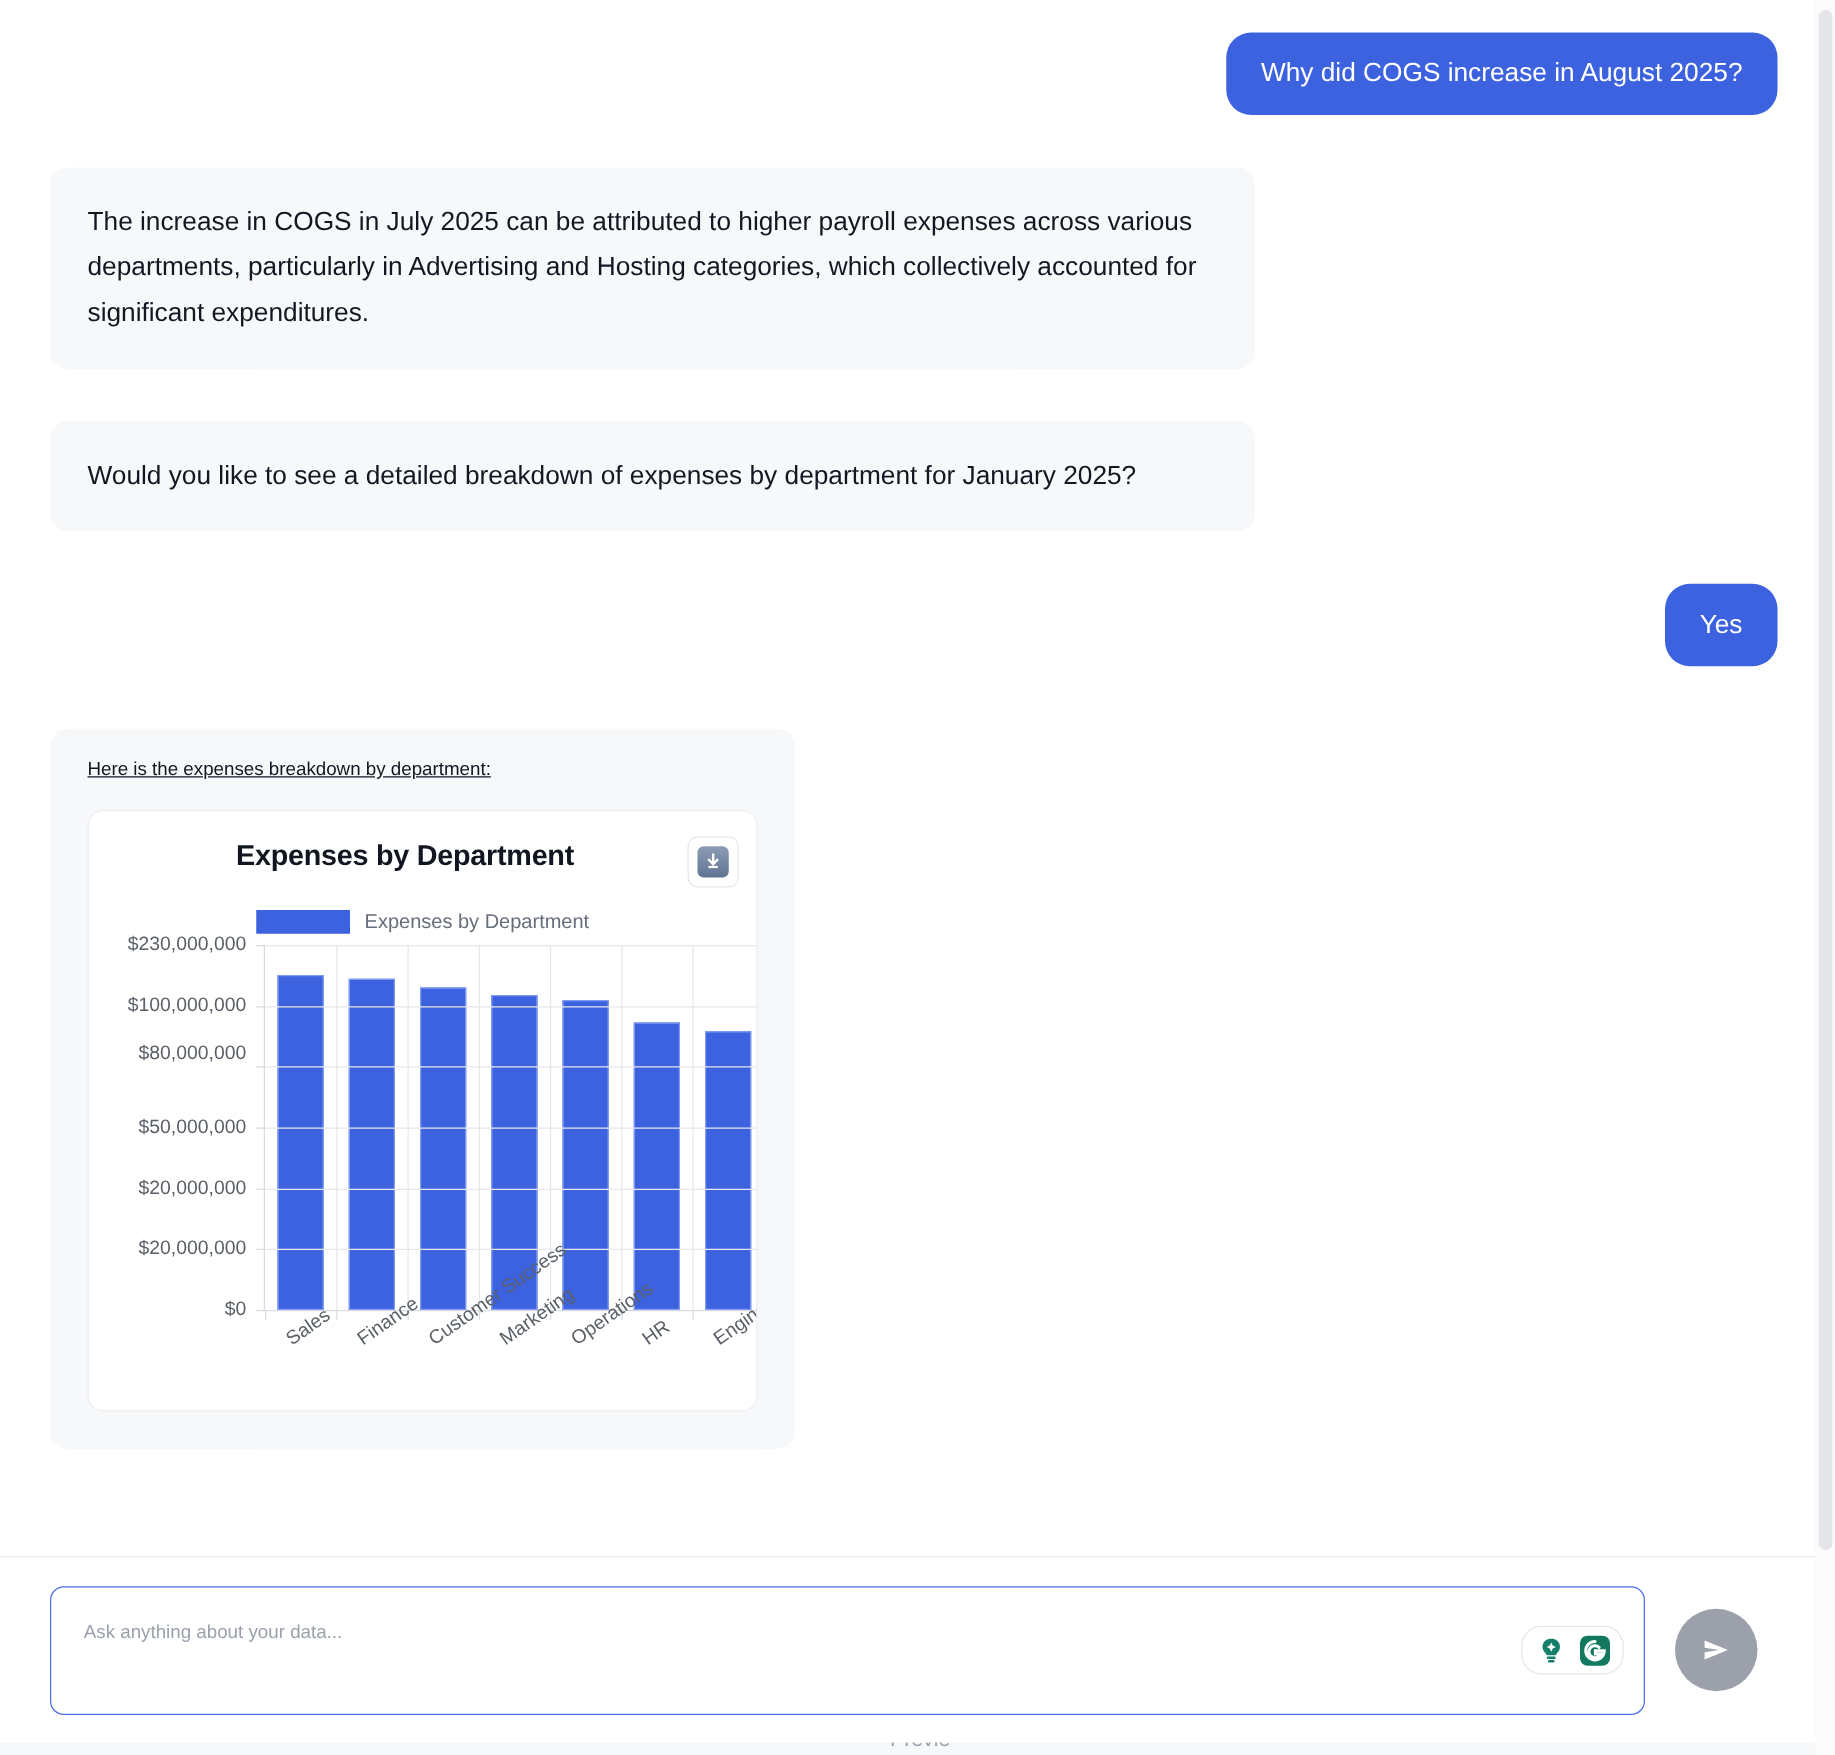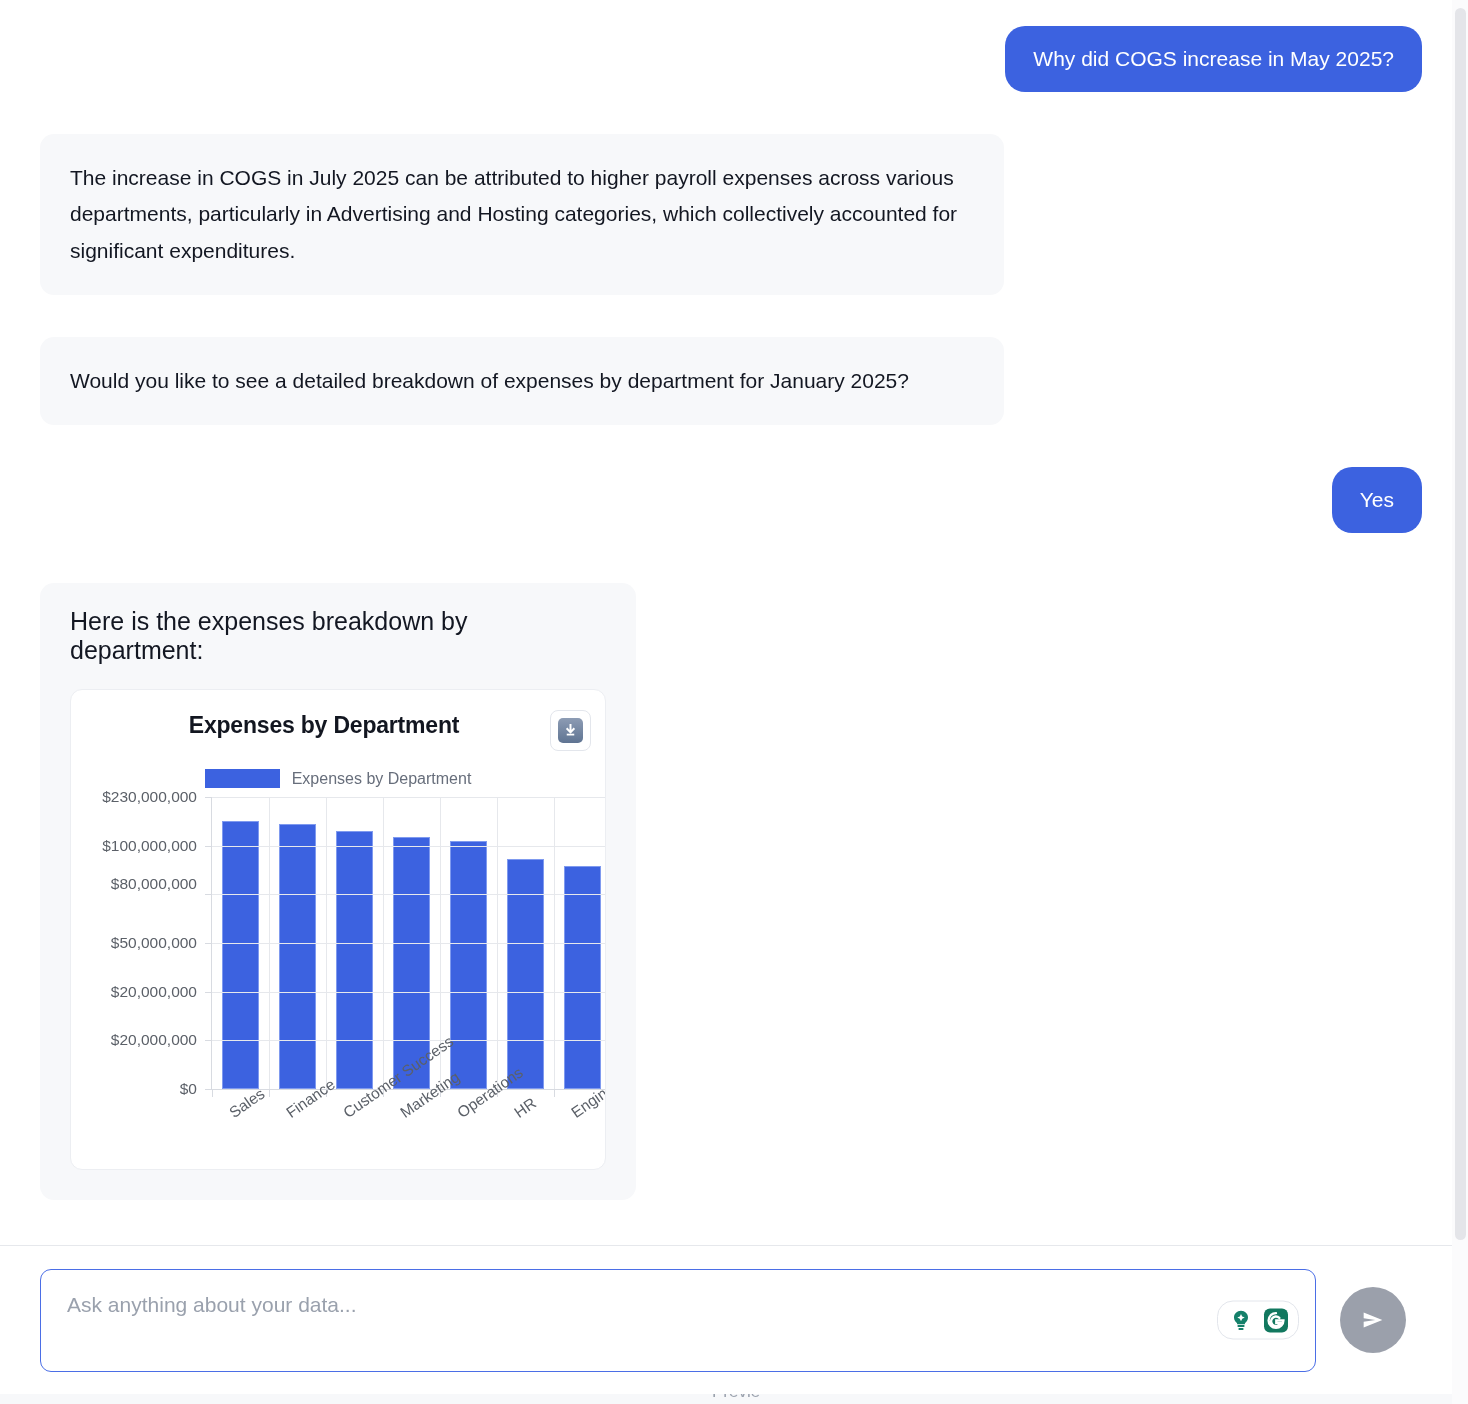--- a/index.html
+++ b/index.html
@@ -55,23 +55,24 @@
   .gap-d { height: 50px; }
 
   
   .chart-wrap {
     background: #f7f8fa;
     border-radius: 14px;
     padding: 24px 30px 30px 30px;
     width: 596px;
   }
   .chart-intro {
-    font-size: 25px;
+    font-size: 15px;
     color: #131722;
     margin-bottom: 24px;
+    text-decoration: underline;
   }
   .chart-card {
     position: relative;
     background: #ffffff;
     border: 1px solid #eceef2;
     border-radius: 12px;
     width: 536px;
     height: 481px;
     padding: 14px 12px 0 12px;
     overflow: hidden;
@@ -201,21 +202,21 @@
     border-radius: 11px;
     background: #ffffff;
     display: flex;
     align-items: center;
   }
   .input-field {
     border: none;
     outline: none;
     background: transparent;
     font-family: "Liberation Sans", sans-serif;
-    font-size: 21px;
+    font-size: 15px;
     color: #111827;
     padding: 0 210px 30px 26px;
     width: 100%;
     height: 100%;
   }
   .input-field::placeholder { color: #9aa1ad; }
 
   .gram-pill {
     position: absolute;
     right: 16px; top: 50%;
@@ -272,21 +273,21 @@
   }
 </style>
 </head>
 <body>
 
 <div id="app">
 
   <div class="chat-scroll">
 
     <div class="row user">
-      <div class="bubble-user">Why did COGS increase in May 2025?</div>
+      <div class="bubble-user">Why did COGS increase in August 2025?</div>
     </div>
 
     <div class="gap-a"></div>
 
     <div class="row bot">
       <div class="bubble-bot">The increase in COGS in July 2025 can be attributed to higher payroll expenses across various departments, particularly in Advertising and Hosting categories, which collectively accounted for significant expenditures.</div>
     </div>
 
     <div class="gap-b"></div>
 

